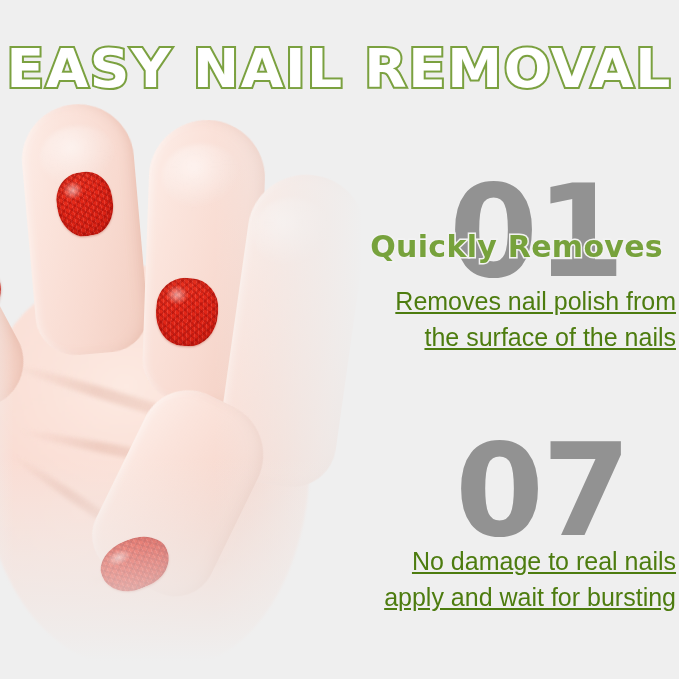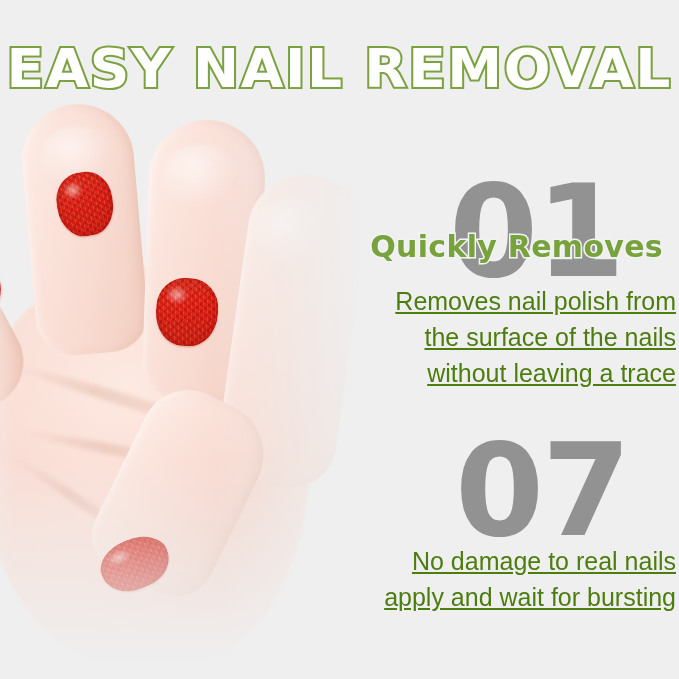--- a/index.html
+++ b/index.html
@@ -221,21 +221,20 @@
                 border-radius:46% 50% 46% 46% / 46% 46% 52% 52%; transform:rotate(-33deg);"></div>
   </div>
 
   <div id="number-01" class="big-number">01</div>
 
   <div id="heading-01" class="section-heading">Quickly Removes</div>
 
   <div id="body-01" class="body-block">
     <span class="body-line">Removes nail polish from</span>
     <span class="body-line">the surface of the nails</span>
-    <span class="body-line">without leaving a trace</span>
   </div>
 
   <div id="number-02" class="big-number">07</div>
 
 
   <div id="body-02" class="body-block">
     <span class="body-line">No damage to real nails</span>
     <span class="body-line">apply and wait for bursting</span>
   </div>
 

